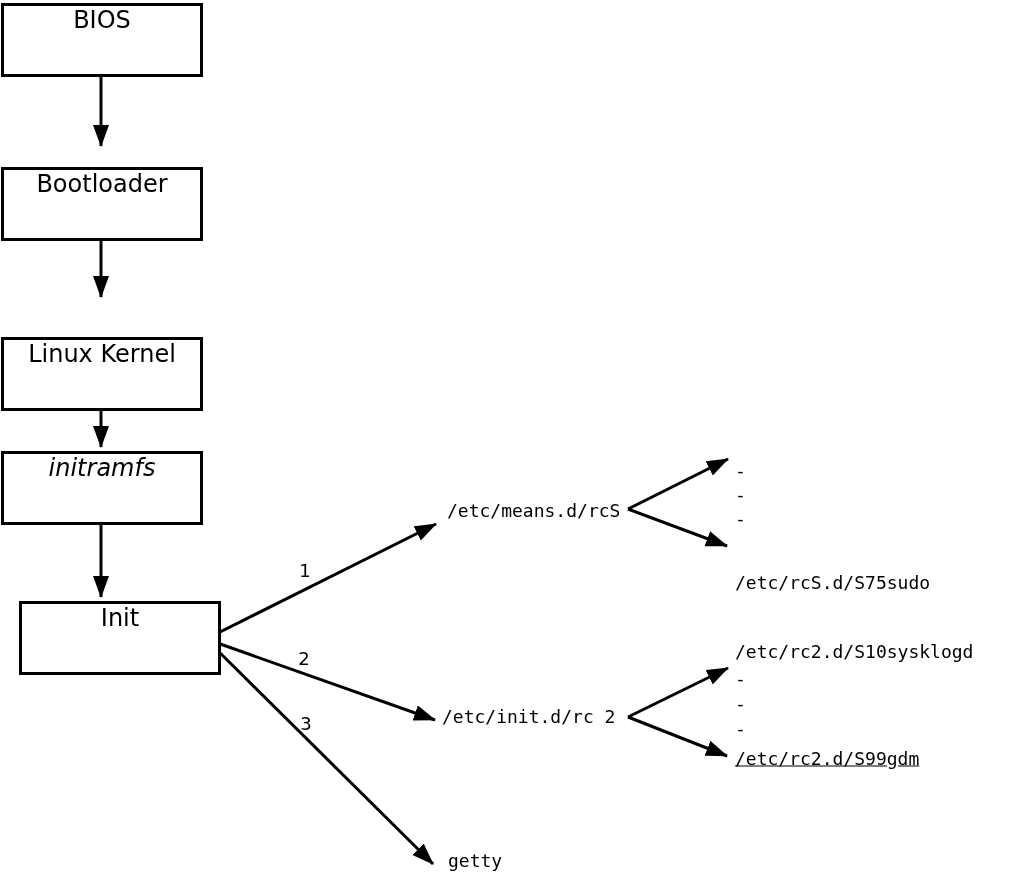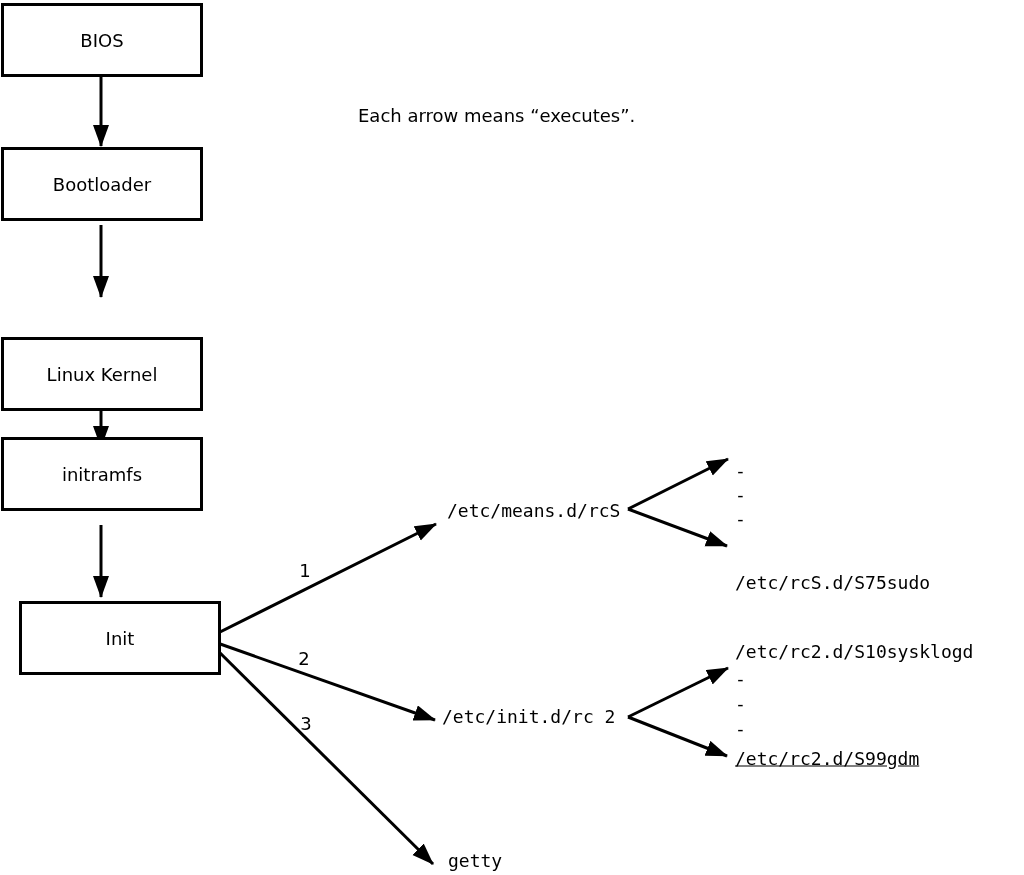--- a/index.html
+++ b/index.html
@@ -24,23 +24,22 @@
     height: 875px;
   }
   .node-box {
     position: absolute;
     left: 1px;
     width: 196px;
     height: 68px;
     background: #ffffff;
     border: 3px solid #000000;
     display: flex;
-    align-items: center;
     justify-content: center;
-    font-size: 18px;
+    font-size: 24px;
     color: #000000;
   }
   .caption {
     position: absolute;
     white-space: nowrap;
     font-size: 18px;
     transform: translateY(-50%);
   }
   .order-label {
     position: absolute;
@@ -80,34 +79,33 @@
       <line x1="628" y1="509" x2="727" y2="546" marker-end="url(#ah)"></line>
 
       <line x1="628" y1="717" x2="728" y2="668" marker-end="url(#ah)"></line>
       <line x1="628" y1="717" x2="727" y2="756" marker-end="url(#ah)"></line>
     </g>
   </svg>
 
   <div class="node-box" style="top:3px;">
     <span>BIOS</span>
   </div>
-  <div class="node-box" style="top:147px;">
+  <div class="node-box" style="top:167px;">
     <span>Bootloader</span>
   </div>
   <div class="node-box" style="top:301px;margin-top:36px;">
     <span>Linux Kernel</span>
   </div>
-  <div class="node-box" style="top:437px;">
+  <div class="node-box" style="top:451px;font-style:italic;">
     <span>initramfs</span>
   </div>
   <div class="node-box" style="top:601px;margin-left:18px;">
     <span>Init</span>
   </div>
 
-  <div class="caption" style="left:358px; top:115px;">Each arrow means “executes”.</div>
 
   <div class="order-label" style="left:305px; top:570px;">1</div>
   <div class="order-label" style="left:304px; top:658px;">2</div>
   <div class="order-label" style="left:306px; top:723px;">3</div>
 
   <div class="mono-label" style="left:447px; top:510px;">/etc/means.d/rcS</div>
   <div class="mono-label" style="left:442px; top:716px;">/etc/init.d/rc 2</div>
   <div class="mono-label" style="left:448px; top:860px;">getty</div>
 
   <div class="mono-label" style="left:735px; top:470px;">-</div>

